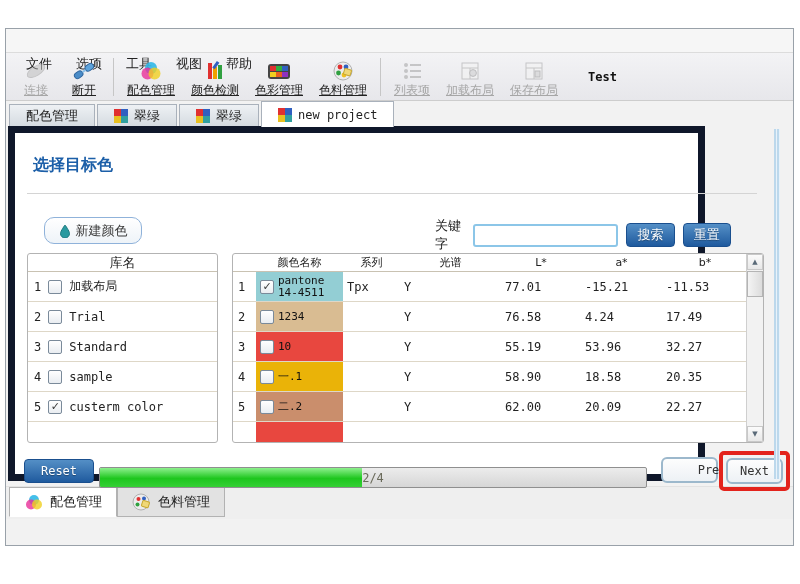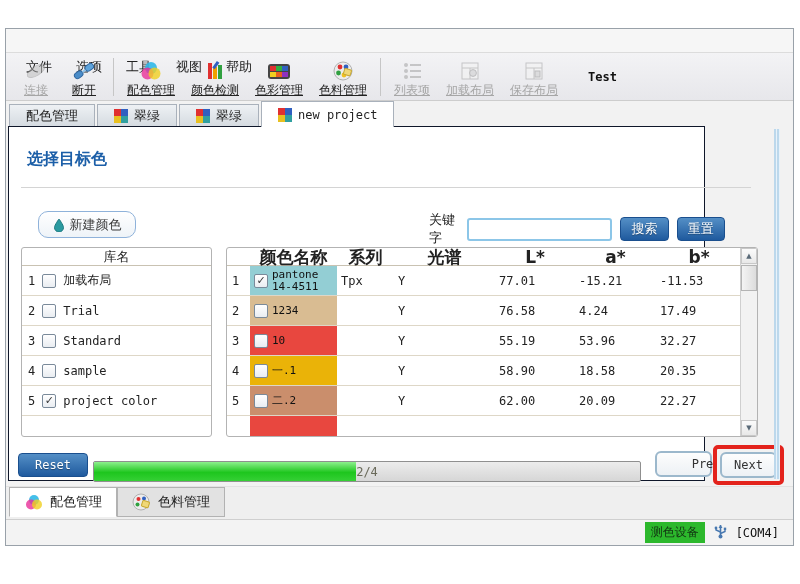--- a/index.html
+++ b/index.html
@@ -5,21 +5,21 @@
   * { margin:0; padding:0; box-sizing:border-box; }
   html,body { background:#fff; }
   body { font-family:"DejaVu Sans", sans-serif; font-size:13px; color:#222; }
   .screen { position:relative; width:800px; height:584px; background:#fff; overflow:hidden; }
   .window { position:absolute; left:5px; top:28px; width:789px; height:518px;
             border:1px solid #99a1a9; background:#f2f2f2; }
 
   
   .menubar { height:24px; background:#f6f6f6; border-bottom:1px solid #dcdcdc;
              display:flex; align-items:center; padding-left:10px; }
-  .menu-item { padding:6px 14px 2px 10px; cursor:default;margin-top:48px; }
+  .menu-item { padding:0 14px 2px 10px; cursor:default;margin-top:48px; }
 
   
   .toolbar { height:48px; background:linear-gradient(#f3f3f5,#e7e7eb);
              border-bottom:1px solid #cdcdcd; display:flex; align-items:center; padding-left:6px; }
   .tbtn { height:44px; min-width:48px; padding:2px 8px 1px; display:flex; flex-direction:column;
           align-items:center; justify-content:flex-end; border-radius:3px; cursor:default; }
   .ticon { height:24px; display:flex; align-items:center; justify-content:center; }
   .tlabel { font-size:12px; line-height:15px; white-space:nowrap;text-decoration:underline; }
   .tbtn.disabled .tlabel { color:#a6a6a6; }
   .tbtn.disabled .ticon { filter:grayscale(1) opacity(.5); }
@@ -37,21 +37,21 @@
   .tab-icon { width:15px; height:14px; display:inline-block; position:relative; flex:0 0 auto; }
   .tab-icon i { position:absolute; width:7px; height:7px; }
   .tab-icon .q1{ left:0; top:0; background:#e03030; }
   .tab-icon .q2{ left:7px; top:0; background:#3060c0; }
   .tab-icon .q3{ left:0; top:7px; background:#e8c020; }
   .tab-icon .q4{ left:7px; top:7px; background:#30a0a0; }
 
   
   .panel-wrap { position:relative; height:359px; background:#f2f2f2; }
   .panel { position:absolute; left:2px; top:-1px; width:697px; height:355px; background:#fff;
-           border:1px solid #0f172a; }
+           border:7px solid #0f172a; }
   .panel-stripe { position:absolute; left:768px; top:2px; width:6px; height:350px;
                   background:repeating-linear-gradient(90deg,#bcd8ec 0 2px,#e8f2fa 2px 3px); }
   .page-title { position:absolute; left:18px; top:22px; font-size:16px; font-weight:bold; color:#1c5fa8; }
   .divider { position:absolute; left:12px; top:60px; width:730px; height:1px; background:#d4d4d4; }
 
   .new-color-btn { position:absolute; left:29px; top:84px; width:98px; height:27px;
                    border:1px solid #8fb2da; border-radius:10px; background:linear-gradient(#ffffff,#eef3f8);
                    display:flex; align-items:center; justify-content:center; gap:5px; font-size:13px;
                    color:#3a3a3a; cursor:default; }
   .search-group { position:absolute; left:420px; top:84px; display:flex; align-items:center; }
@@ -74,22 +74,22 @@
                border:1px solid #b3b3b3; border-radius:3px; background:#fff; overflow:hidden; }
   .lt-header { height:18px; border-bottom:1px solid #c9c2b2; text-align:center; font-size:13px;
                line-height:18px; }
   .lt-row { height:30px; border-bottom:1px solid #ded7c7; display:flex; align-items:center;
             padding-left:6px; gap:7px; }
   .lt-label { font-family:"DejaVu Sans Mono", monospace; font-size:12px; }
 
   .color-table { position:absolute; left:217px; top:120px; width:532px; height:190px;
                  border:1px solid #b3b3b3; border-radius:3px; background:#fff; overflow:hidden; }
   .ct-inner { position:absolute; left:0; top:0; right:17px; bottom:0; }
-  .ct-header { height:18px; border-bottom:1px solid #c9c2b2; display:flex; font-size:17px;
-               line-height:18px;font-weight:bold; }
+  .ct-header { height:18px; border-bottom:1px solid #c9c2b2; display:flex; font-size:11px;
+               line-height:18px; }
   .ct-row { height:30px; border-bottom:1px solid #ded7c7; display:flex; align-items:stretch; }
   .c-num  { width:23px; flex:0 0 auto; display:flex; align-items:center; padding-left:5px; }
   .c-name { width:87px; flex:0 0 auto; }
   .c-series { width:57px; flex:0 0 auto; }
   .c-spec { width:101px; flex:0 0 auto; }
   .c-L { width:80px; flex:0 0 auto; }
   .c-a { width:81px; flex:0 0 auto; }
   .c-b { width:86px; flex:0 0 auto; }
   .ct-header span { text-align:center; }
   .ct-row .cell { display:flex; align-items:center; padding-left:4px;
@@ -337,21 +337,21 @@
             <span class="lt-label">Standard</span>
           </div>
           <div class="lt-row">
             <span class="rownum">4</span>
             <span class="checkbox"></span>
             <span class="lt-label">sample</span>
           </div>
           <div class="lt-row">
             <span class="rownum">5</span>
             <span class="checkbox checked"></span>
-            <span class="lt-label">project color</span>
+            <span class="lt-label">custerm color</span>
           </div>
         </div>
 
         <div class="color-table">
           <div class="ct-inner">
             <div class="ct-header">
               <span class="c-num"></span>
               <span class="c-name">颜色名称</span>
               <span class="c-series">系列</span>
               <span class="c-spec">光谱</span>
@@ -480,30 +480,15 @@
             <circle cx="6.5" cy="6" r="2" fill="#e03030"></circle>
             <circle cx="12" cy="5.5" r="2" fill="#3060c0"></circle>
             <circle cx="5.5" cy="11.5" r="2" fill="#30a040"></circle>
             <rect x="10" y="8" width="7" height="6" rx="1" transform="rotate(18 13 11)" fill="#f0d878" stroke="#c8a830"></rect>
           </svg>
         </span>
         <span>色料管理</span>
       </div>
     </div>
 
-    <div class="statusbar">
-      <span class="device-badge">测色设备</span>
-      <span>
-        <svg width="15" height="16">
-          <line x1="7.5" y1="2" x2="7.5" y2="13" stroke="#4878b0" stroke-width="1.6"></line>
-          <path d="M7.5 2 L5.5 5 L9.5 5 Z" fill="#4878b0"></path>
-          <path d="M7.5 9 L3 7 L3 5.5" stroke="#4878b0" stroke-width="1.4" fill="none"></path>
-          <path d="M7.5 10.5 L12 8.5 L12 7" stroke="#4878b0" stroke-width="1.4" fill="none"></path>
-          <circle cx="3" cy="5" r="1.4" fill="#4878b0"></circle>
-          <rect x="10.8" y="4.6" width="2.4" height="2.4" fill="#4878b0"></rect>
-          <circle cx="7.5" cy="13.5" r="2" fill="#4878b0"></circle>
-        </svg>
-      </span>
-      <span class="port">[COM4]</span>
-    </div>
 
   </div>
 </div>
 
 </body></html>

